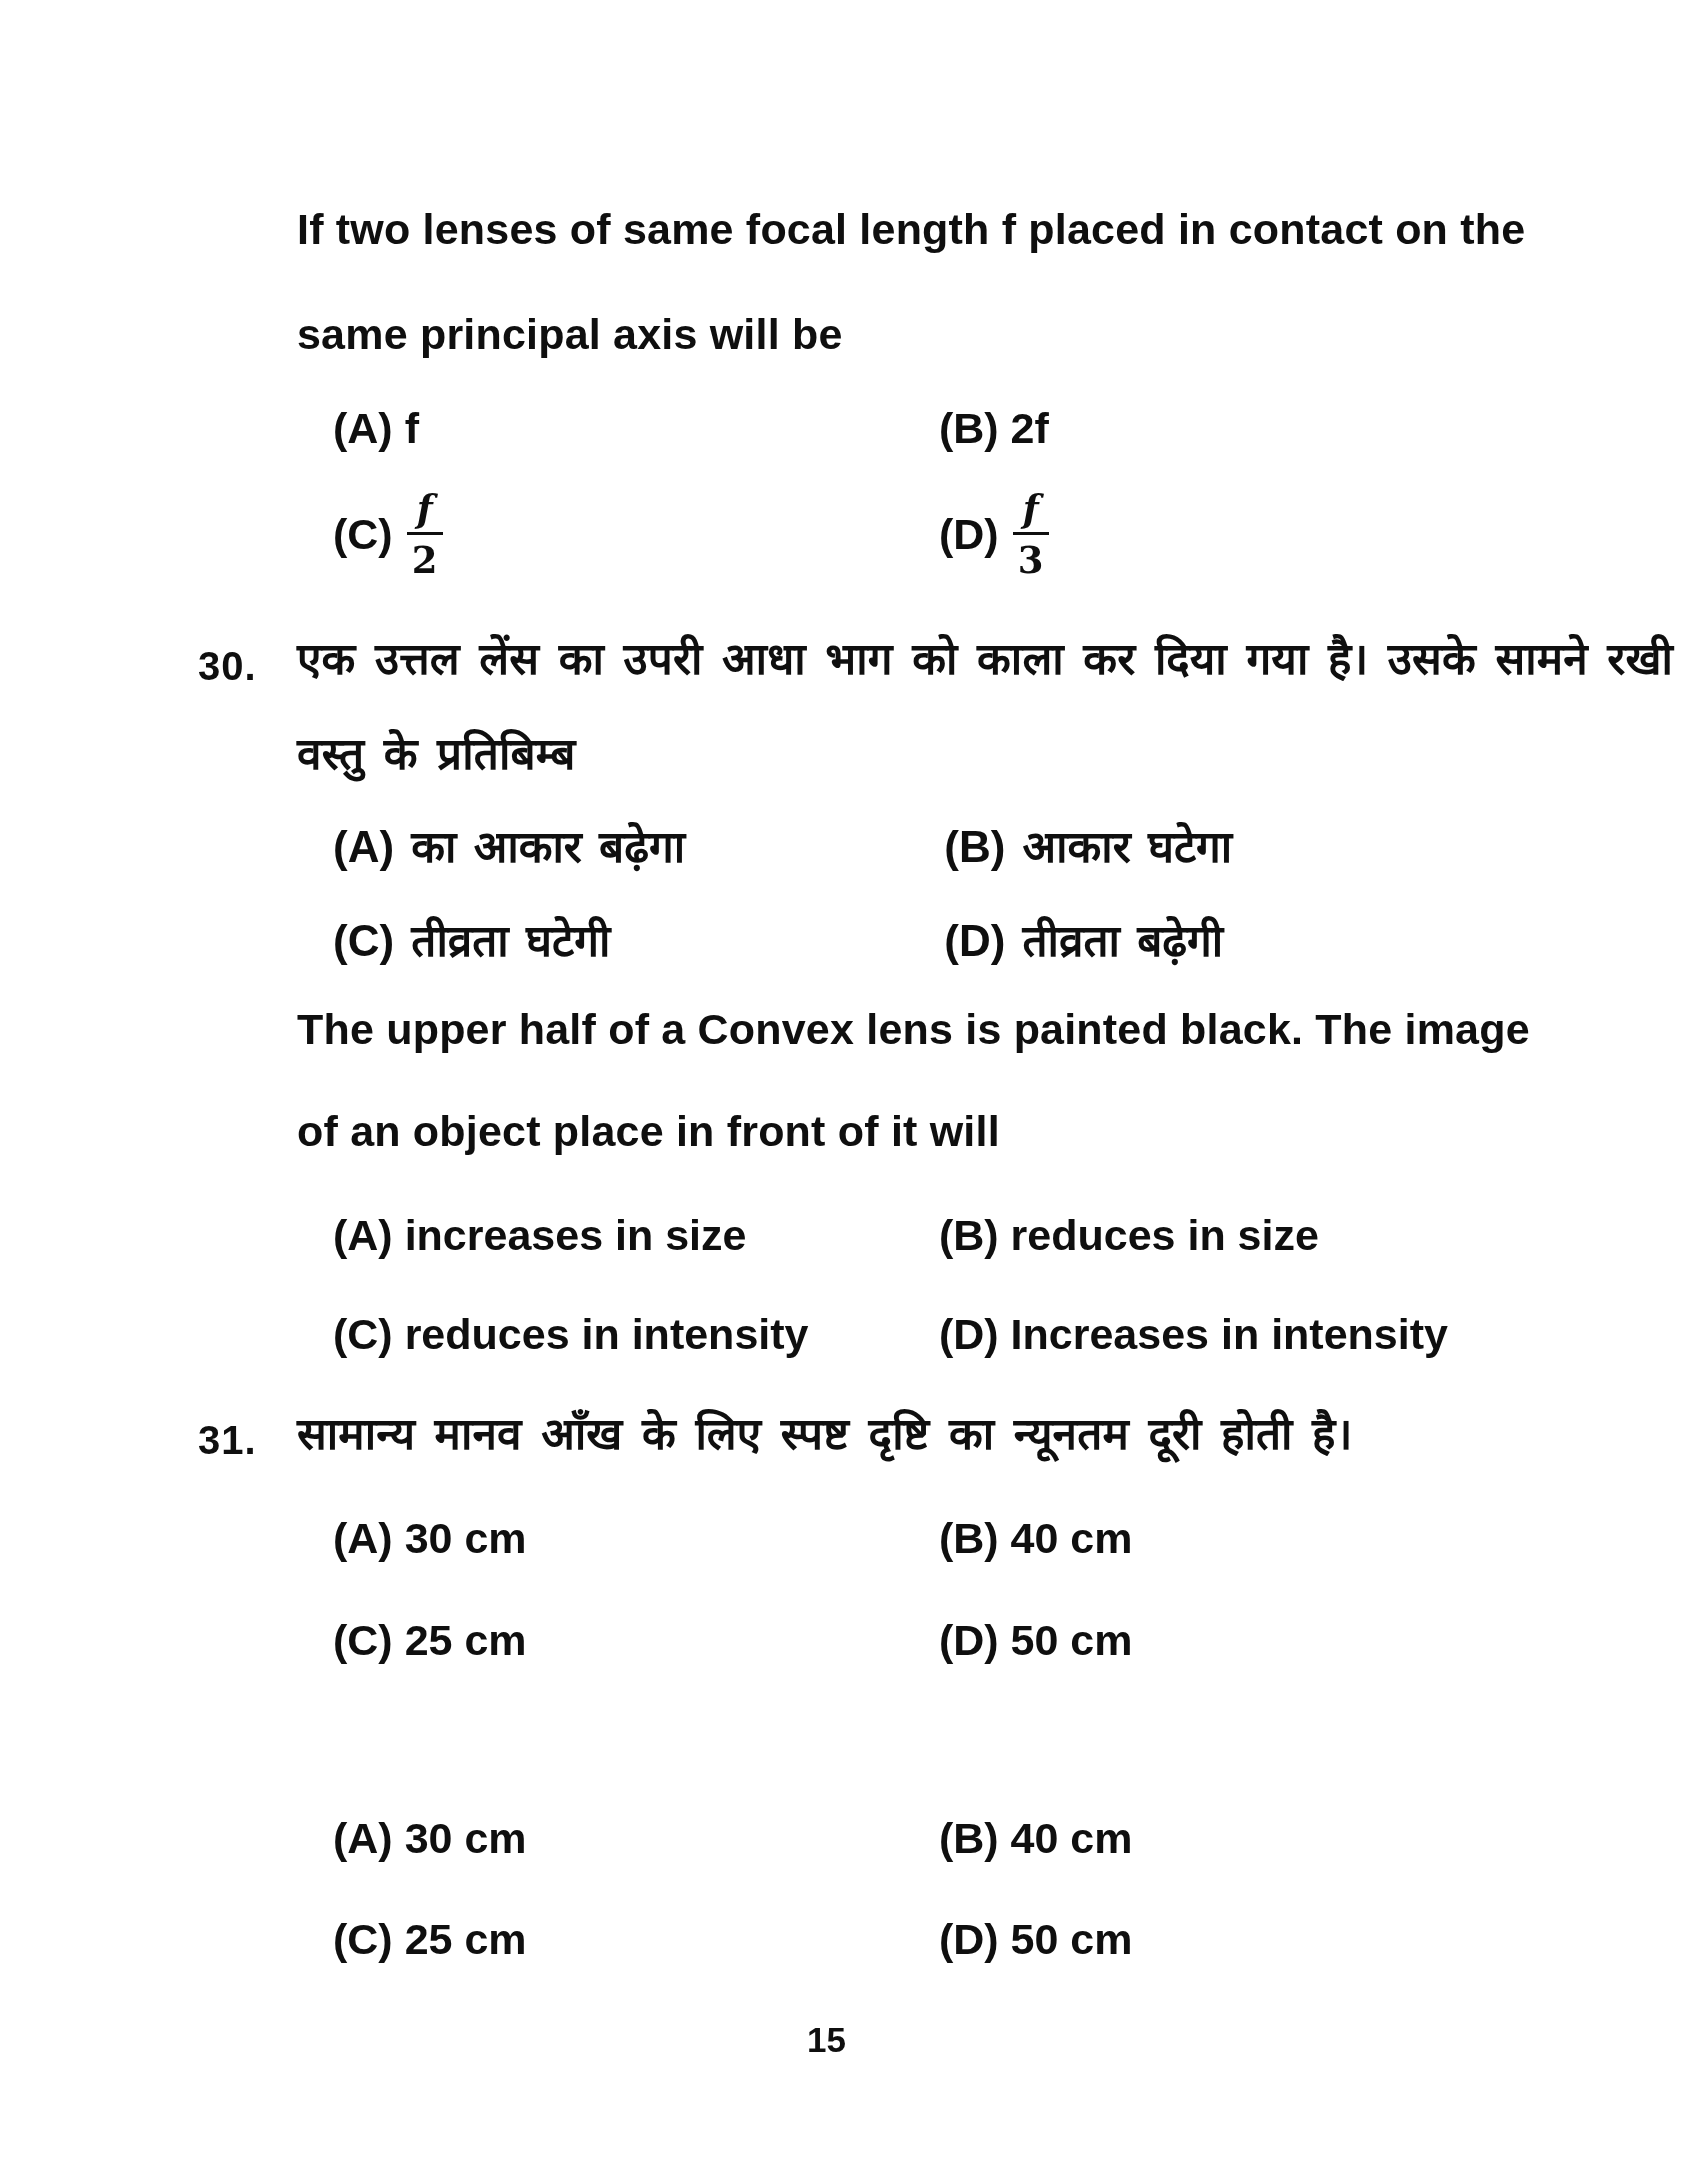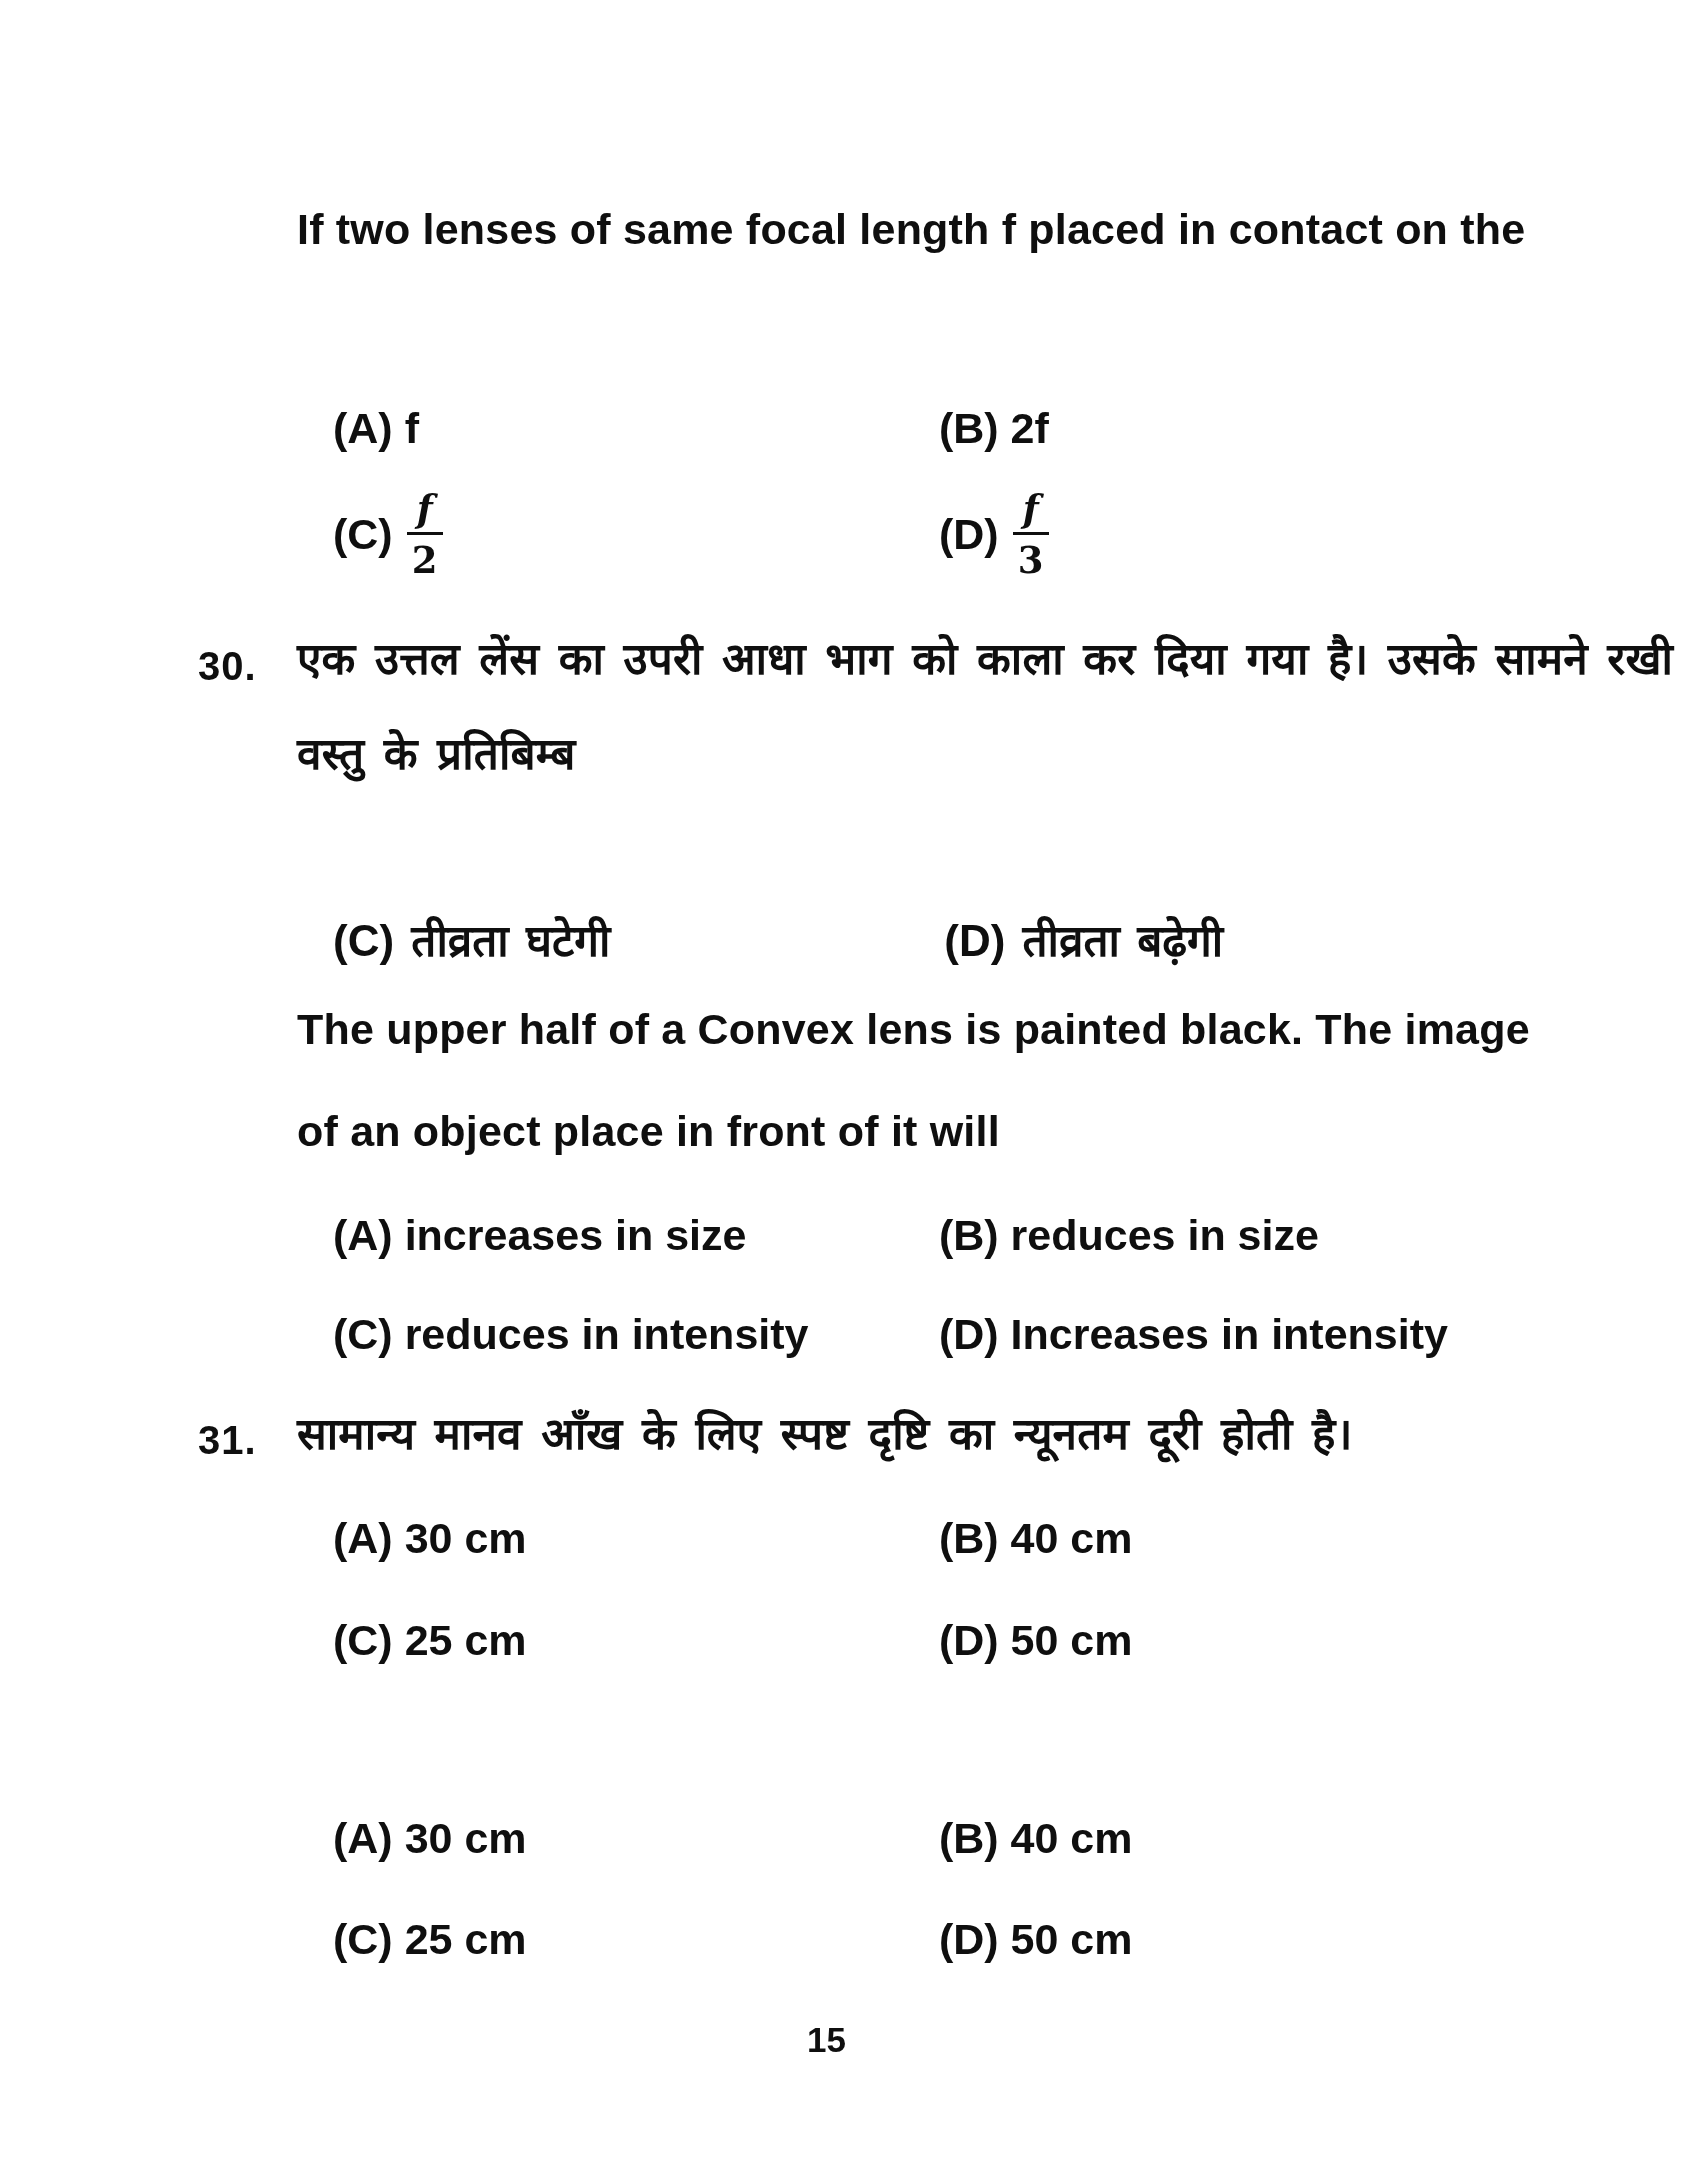--- a/index.html
+++ b/index.html
@@ -86,20 +86,21 @@
     font-size: 35px;
     margin-top: 32px;
   }
 </style>
 </head>
 <body>
 
 <div class="page">
 
   <div class="abs line" style="top:203px">If two lenses of same focal length f placed in contact on the</div>
+  <div class="abs line" style="top:308px">same principal axis will be</div>
 
   <div class="abs opt-row" style="top:399px">
     <span class="colA">(A) f</span>
     <span class="colB">(B) 2f</span>
   </div>
 
   <div class="abs opt-row" style="top:487px">
     <span class="colA">
       <span class="opt-cell">
         <span>(C)</span>
@@ -117,20 +118,24 @@
           <span class="frac-den">3</span>
         </span>
       </span>
     </span>
   </div>
 
   <div class="abs qnum" style="top:644px">30.</div>
   <div class="abs line hindi" style="top:631px">एक उत्तल लेंस का उपरी आधा भाग को काला कर दिया गया है। उसके सामने रखी</div>
   <div class="abs line hindi" style="top:726px">वस्तु के प्रतिबिम्ब</div>
 
+  <div class="abs opt-row hindi-opts" style="top:815px">
+    <span class="colA">(A) का आकार बढ़ेगा</span>
+    <span class="colB">(B) आकार घटेगा</span>
+  </div>
   <div class="abs opt-row hindi-opts" style="top:909px">
     <span class="colA">(C) तीव्रता घटेगी</span>
     <span class="colB">(D) तीव्रता बढ़ेगी</span>
   </div>
 
   <div class="abs line" style="top:1003px">The upper half of a Convex lens is painted black. The image</div>
   <div class="abs opt-row" style="top:1206px">
     <span class="colA">(A) increases in size</span>
     <span class="colB">(B) reduces in size</span>
   </div>

